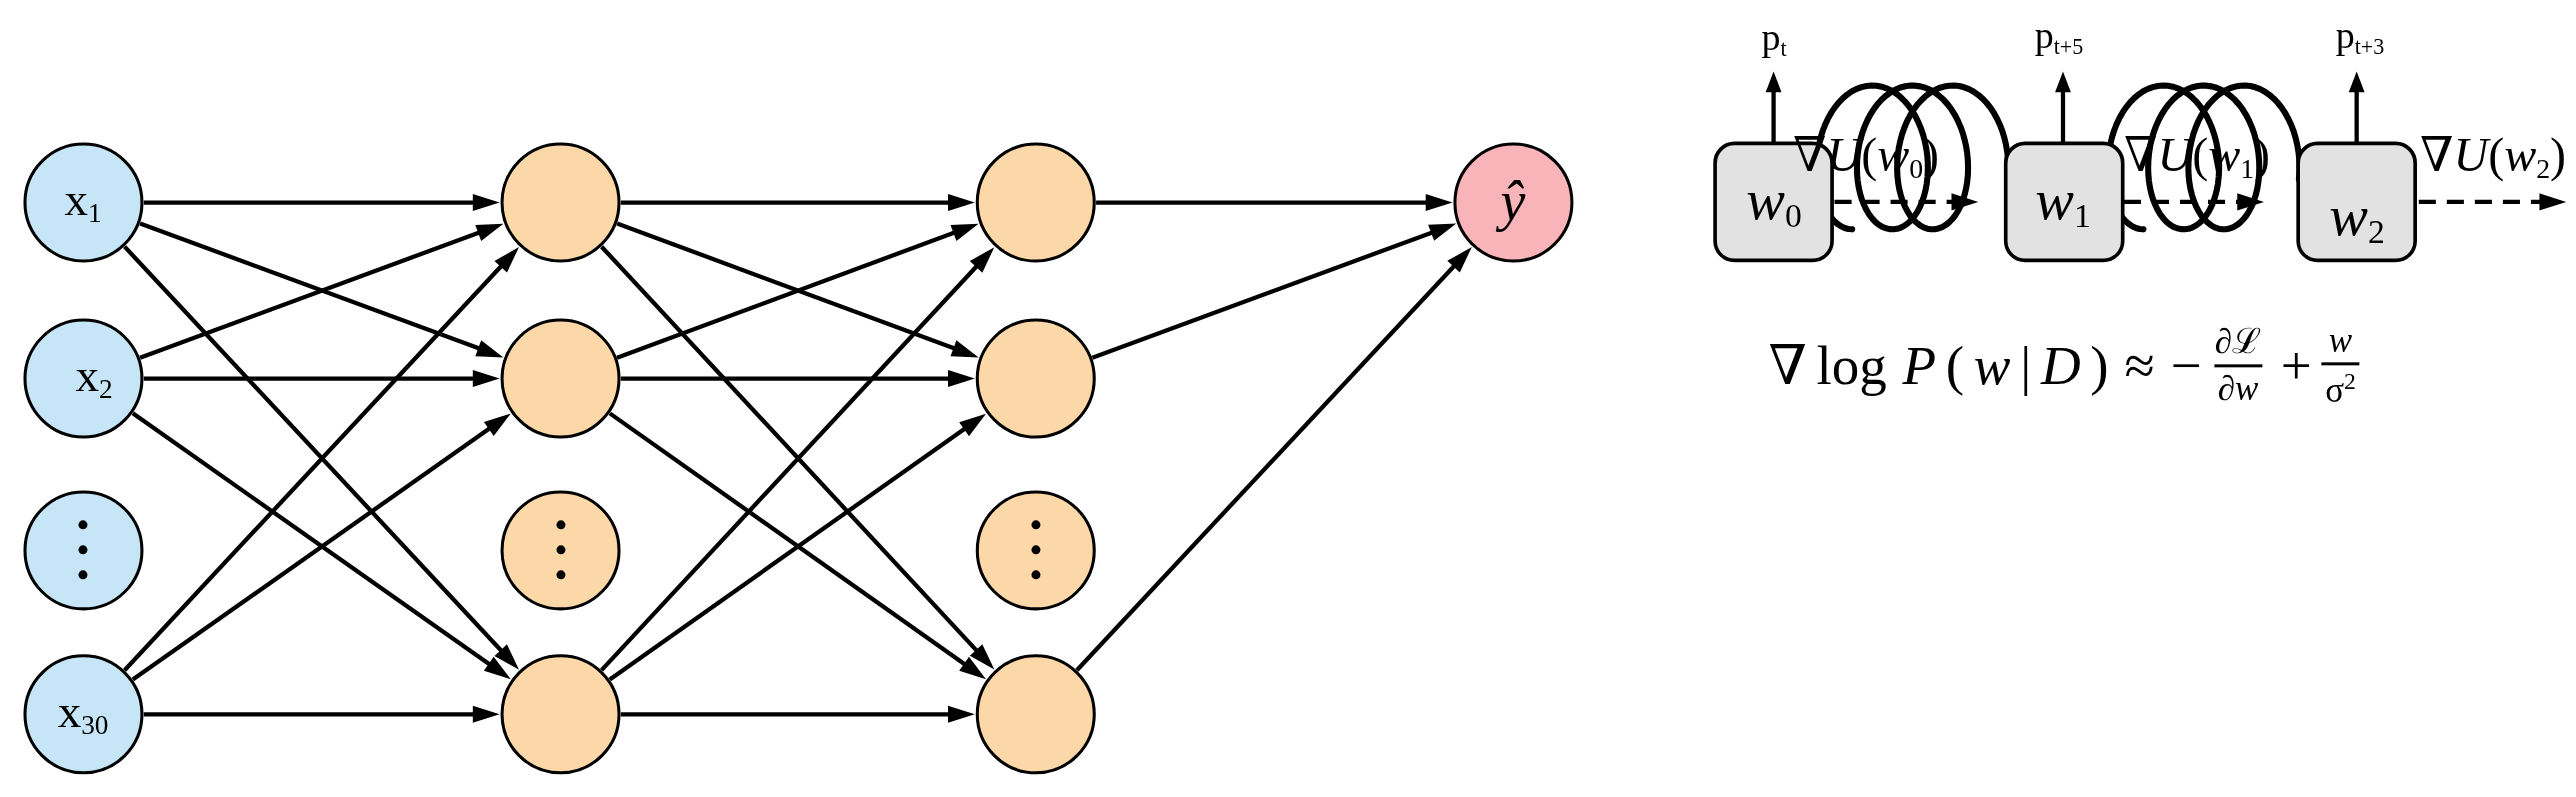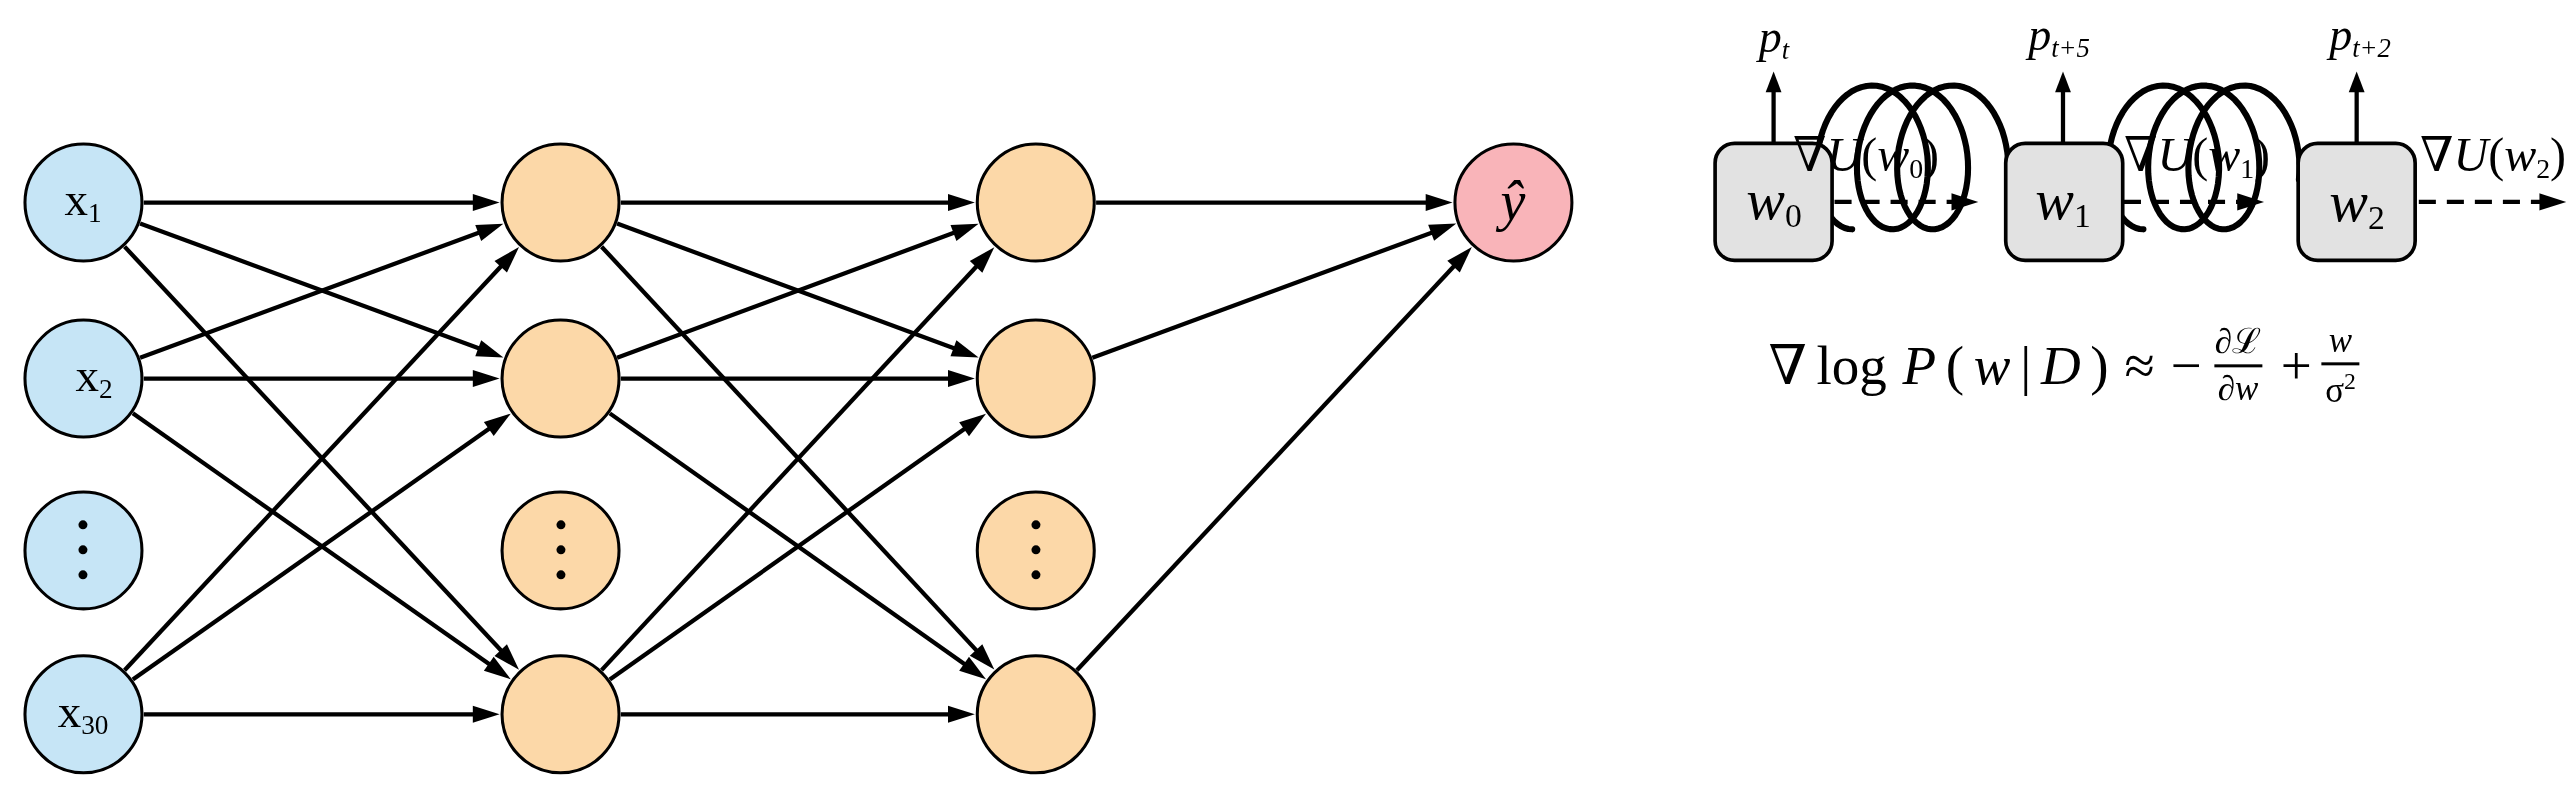--- a/index.html
+++ b/index.html
@@ -12,21 +12,21 @@
   .uparrow{stroke:var(--ink,#000);stroke-width:7;}
   .dasharrow{stroke:var(--ink,#000);stroke-width:7;stroke-dasharray:28 18;fill:none;}
   .coil{stroke:var(--ink,#000);stroke-width:10;fill:none;stroke-linecap:round;stroke-linejoin:round;}
   .lbl{position:absolute;transform:translate(-50%,-50%);white-space:nowrap;line-height:1;}
   .left-anchor{transform:translate(0,-50%);}
   .node-lbl{font-size:47px;}
   .node-lbl sub,.w-lbl sub,.p-lbl sub,.grad-lbl sub{font-size:.58em;vertical-align:-0.25em;}
   .out-lbl{font-size:56px;font-style:italic;}
   .w-lbl{font-size:58px;font-style:italic;}
   .w-lbl sub{font-style:normal;}
-  .p-lbl{font-size:46px;font-style:italic;}
+  .p-lbl{font-size:38px;}
   .grad-lbl{font-size:48px;}
   .grad-lbl .it{font-style:italic;}
   .dotcol{position:absolute;transform:translate(-50%,-50%);display:flex;flex-direction:column;align-items:center;gap:16px;}
   .dotcol i{display:block;width:9.1px;height:9.1px;border-radius:50%;background:#000;}
   .eq{position:absolute;transform:translate(-50%,-50%);display:flex;align-items:center;gap:9.7px;font-size:55px;line-height:1;}
   .eq .it{font-style:italic;}
   .eq .sp{margin-left:6.1px;}
   .frac{display:inline-flex;flex-direction:column;align-items:center;font-size:35px;line-height:1.08;}
   .frac .num{padding:0 3.7px 2.4px;}
   .frac .den{border-top:3px solid #000;padding:3.7px 3.7px 0;}
@@ -130,25 +130,25 @@
         <i></i>
         <i></i>
       </div>
 
     <div class="lbl out-lbl" style="left:1513px;top:201px"><span>ŷ</span></div>
   </div>
 
   <div>
     <div class="lbl w-lbl" style="left:1774px;top:202px"><span>w</span><sub>0</sub></div>
     <div class="lbl w-lbl" style="left:2063px;top:202px"><span>w</span><sub>1</sub></div>
-    <div class="lbl w-lbl" style="left:2357px;top:204px"><span>w</span><sub>2</sub></div>
+    <div class="lbl w-lbl" style="left:2357px;top:218px"><span>w</span><sub>2</sub></div>
 
     <div class="lbl p-lbl" style="left:1774px;top:39px"><span>p</span><sub>t</sub></div>
     <div class="lbl p-lbl" style="left:2059px;top:37px"><span>p</span><sub>t+5</sub></div>
-    <div class="lbl p-lbl" style="left:2360px;top:37px"><span>p</span><sub>t+2</sub></div>
+    <div class="lbl p-lbl" style="left:2360px;top:37px"><span>p</span><sub>t+3</sub></div>
 
     <div class="lbl grad-lbl left-anchor" style="left:1793px;top:157px"><span>∇</span><span class="it">U</span><span>(</span><span class="it">w</span><sub>0</sub><span>)</span></div>
     <div class="lbl grad-lbl left-anchor" style="left:2124px;top:157px"><span>∇</span><span class="it">U</span><span>(</span><span class="it">w</span><sub>1</sub><span>)</span></div>
     <div class="lbl grad-lbl left-anchor" style="left:2420px;top:157px"><span>∇</span><span class="it">U</span><span>(</span><span class="it">w</span><sub>2</sub><span>)</span></div>
   </div>
 
   <div class="eq" style="left:2064px;top:366px">
     <span>∇</span>
       <span>log</span>
       <span class="it sp">P</span>

